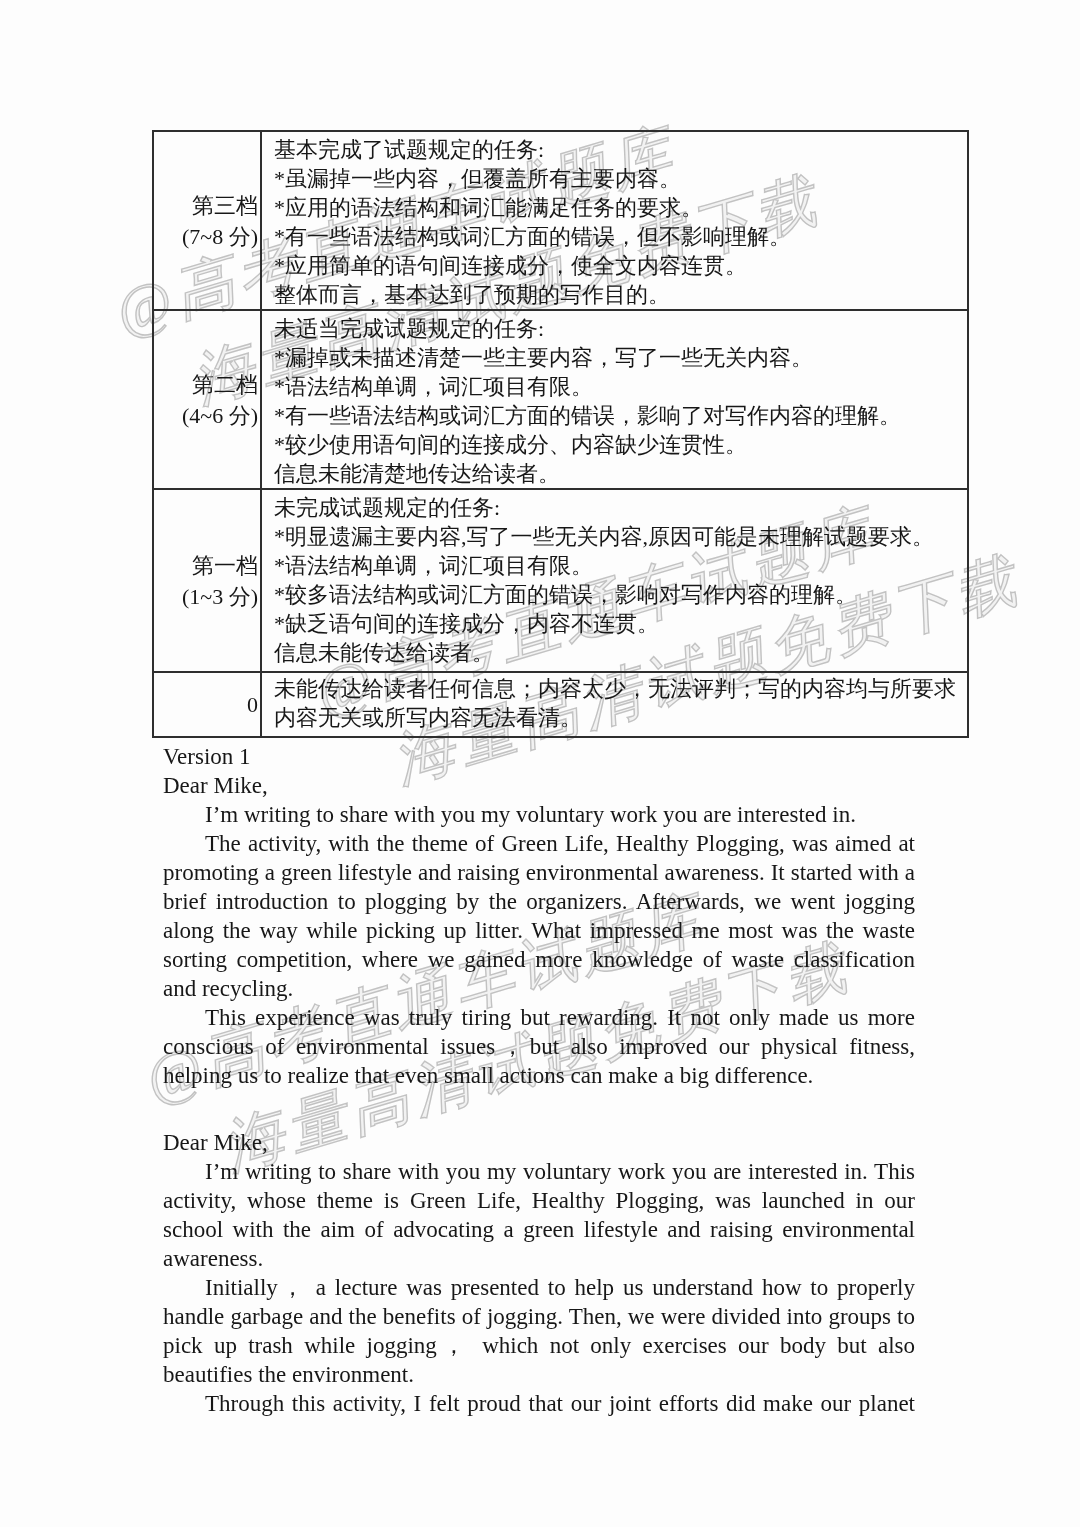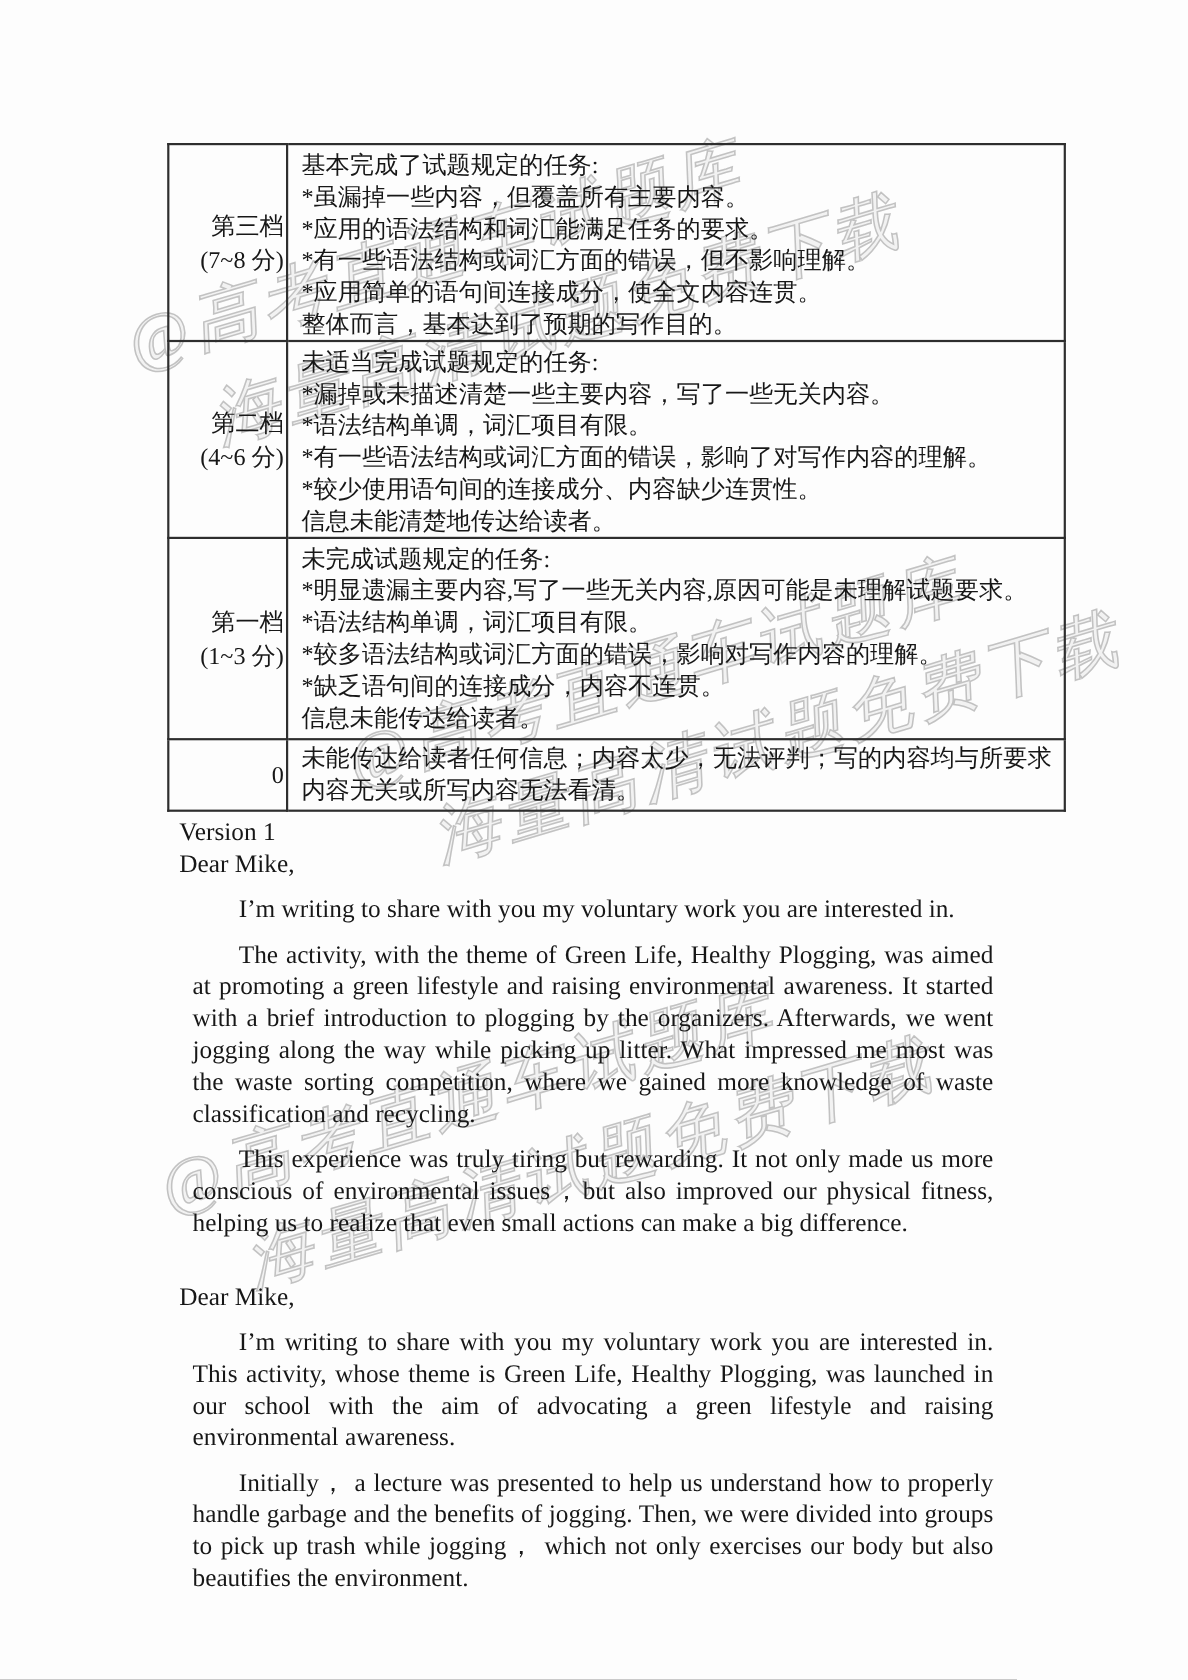--- a/index.html
+++ b/index.html
@@ -74,21 +74,21 @@
   .essays {
     position: absolute;
     left: 163px;
     top: 742px;
     width: 752px;
     font-size: 23px;
     line-height: 29px;
   }
   .essay-heading, .salutation { line-height: 29px; }
   .body-para {
-    margin: 12px;
+    margin: 0;
     text-indent: 42px;
     text-align: justify;
   }
   .justify-last { text-align-last: justify; }
   .essay.v2 { margin-top: 38px; }
 </style>
 </head>
 <body>
 
 <div class="page">
@@ -174,17 +174,18 @@
         <div class="salutation">Dear Mike,</div>
         <p class="body-para">I’m writing to share with you my voluntary work you are interested in.</p>
         <p class="body-para">The activity, with the theme of Green Life, Healthy Plogging, was aimed at promoting a green lifestyle and raising environmental awareness. It started with a brief introduction to plogging by the organizers. Afterwards, we went jogging along the way while picking up litter. What impressed me most was the waste sorting competition, where we gained more knowledge of waste classification and recycling.</p>
         <p class="body-para">This experience was truly tiring but rewarding. It not only made us more conscious of environmental issues，but also improved our physical fitness, helping us to realize that even small actions can make a big difference.</p>
       </div>
 
       <div class="essay v2">
         <div class="salutation">Dear Mike,</div>
         <p class="body-para">I’m writing to share with you my voluntary work you are interested in. This activity, whose theme is Green Life, Healthy Plogging, was launched in our school with the aim of advocating a green lifestyle and raising environmental awareness.</p>
         <p class="body-para">Initially， a lecture was presented to help us understand how to properly handle garbage and the benefits of jogging. Then, we were divided into groups to pick up trash while jogging， which not only exercises our body but also beautifies the environment.</p>
+        <p class="body-para justify-last">Through this activity, I felt proud that our joint efforts did make our planet</p>
       </div>
 
     </div>
   </div>
 </div>
 
 </body></html>

